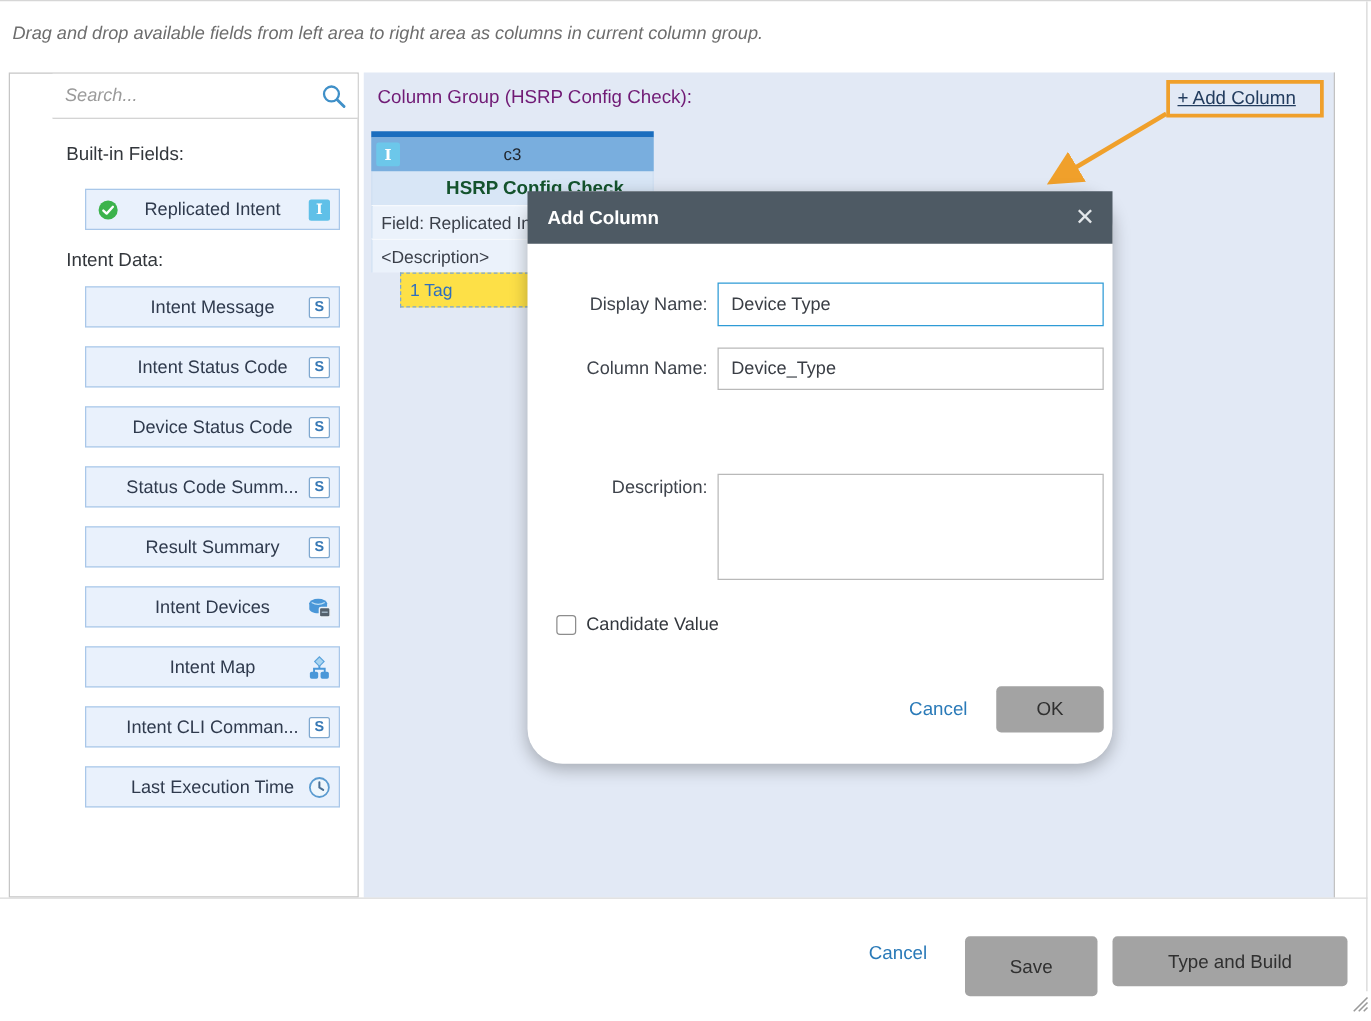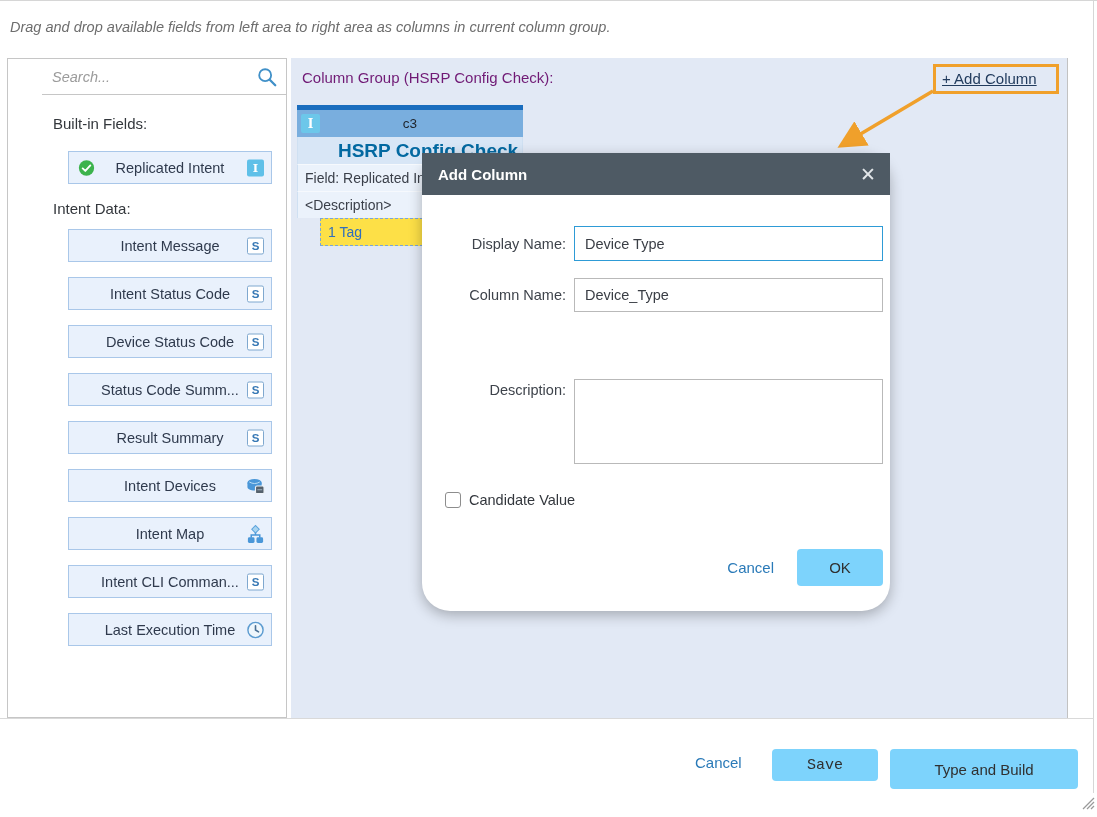--- a/index.html
+++ b/index.html
@@ -41,21 +41,21 @@
   .orangebox { position:absolute; left:642px; top:6px; width:126px; height:30px; border:3px solid #f0a02b; }
 
   .card { position:absolute; left:6px; top:47px; width:226px; font-size:14px; }
   .cardbar { height:5px; background:#1a6dbe; }
   .cardhead { position:relative; height:27px; background:#79aede; display:flex; align-items:center;
       justify-content:center; color:#20262e; font-size:13.5px; }
   .ibadge2 { position:absolute; left:4px; top:4px; width:19px; height:19px; background:#6cc7ea;
       color:#fff; font-weight:bold; font-family:"DejaVu Serif", serif; font-size:12px;
       display:flex; align-items:center; justify-content:center; border-radius:2px; }
   .cardtitle { height:27px; background:#d8e6f6; border-left:1px solid #cfe0f2; border-right:1px solid #cfe0f2;
-      font-weight:bold; color:#0369a1; font-size:19px; display:flex; align-items:center; justify-content:center;padding-left:36px; }
+      font-weight:bold; color:#14532d; font-size:15px; display:flex; align-items:center; justify-content:center;padding-left:36px; }
   .cardrow { height:27px; background:#ebf2fb; border-left:1px solid #cfe0f2; border-right:1px solid #cfe0f2;
       border-top:1px solid #f6f9fd; color:#3a3f49; display:flex; align-items:center; padding-left:7px; }
   .cardtag { height:28px; background:#fde047; border:1px dashed #7aa6d8; color:#2f6fbe;
       display:flex; align-items:center; padding-left:7px; cursor:pointer;margin-left:23px; }
 
   .arrow { position:absolute; left:825px; top:84px; width:120px; height:72px; pointer-events:none; }
 
   
   .dialog { position:absolute; left:422px; top:152px; width:468px; height:458px; background:#fff;
       box-shadow:0 4px 14px rgba(0,0,0,0.28);border-radius:28px; }
@@ -74,28 +74,28 @@
   .chev { width:9px; height:9px; border-right:2px solid #4b5058; border-bottom:2px solid #4b5058;
       transform:rotate(45deg) translate(-2px,-2px); }
   .r4 { top:226px; align-items:flex-start; }
   .r4 label { padding-top:3px; }
   .dta { width:309px; height:85px; border:1px solid #b9b9b9; resize:none; outline:none;
       font-family:"Liberation Sans", sans-serif; font-size:14.5px; padding:6px 10px; }
   .dcheckrow { position:absolute; left:23px; top:339px; display:flex; align-items:center; }
   .cbox { width:16px; height:16px; border:1px solid #8d8d8d; border-radius:3px; background:#fff; cursor:pointer; }
   .cblabel { margin-left:8px; font-size:14.5px; color:#33373d; }
   .dcancel { position:absolute; top:406px; right:116px; font-size:15px; color:#2a7ab8; cursor:pointer; }
-  .btn-yellow { background:#7dd3fc; border:none; border-radius:4px; color:#303030; font-size:15px;
+  .btn-yellow { background:#a3a3a3; border:none; border-radius:4px; color:#303030; font-size:15px;
       font-family:"Liberation Sans", sans-serif; cursor:pointer; }
   .dok { position:absolute; top:396px; left:375px; width:86px; height:37px; }
 
   
   .footer-divider { position:absolute; left:0; top:717px; width:1094px; border-top:1px solid #d9d9d9; }
   .fcancel { position:absolute; left:695px; top:753px; font-size:15px; color:#2a7ab8; cursor:pointer; }
-  .fsave { position:absolute; left:772px; top:748px; width:106px; height:32px;font-family:Liberation Mono, monospace; }
+  .fsave { position:absolute; left:772px; top:748px; width:106px; height:48px; }
   .fsavebuild { position:absolute; left:890px; top:748px; width:188px; height:40px; }
   .grip { position:absolute; left:1079px; top:793px; width:16px; height:16px; }
 </style>
 </head>
 <body>
 
 <div class="root">
   <div class="right-edge"></div>
 
   <div class="instruction">Drag and drop available fields from left area to right area as columns in current column group.</div>

